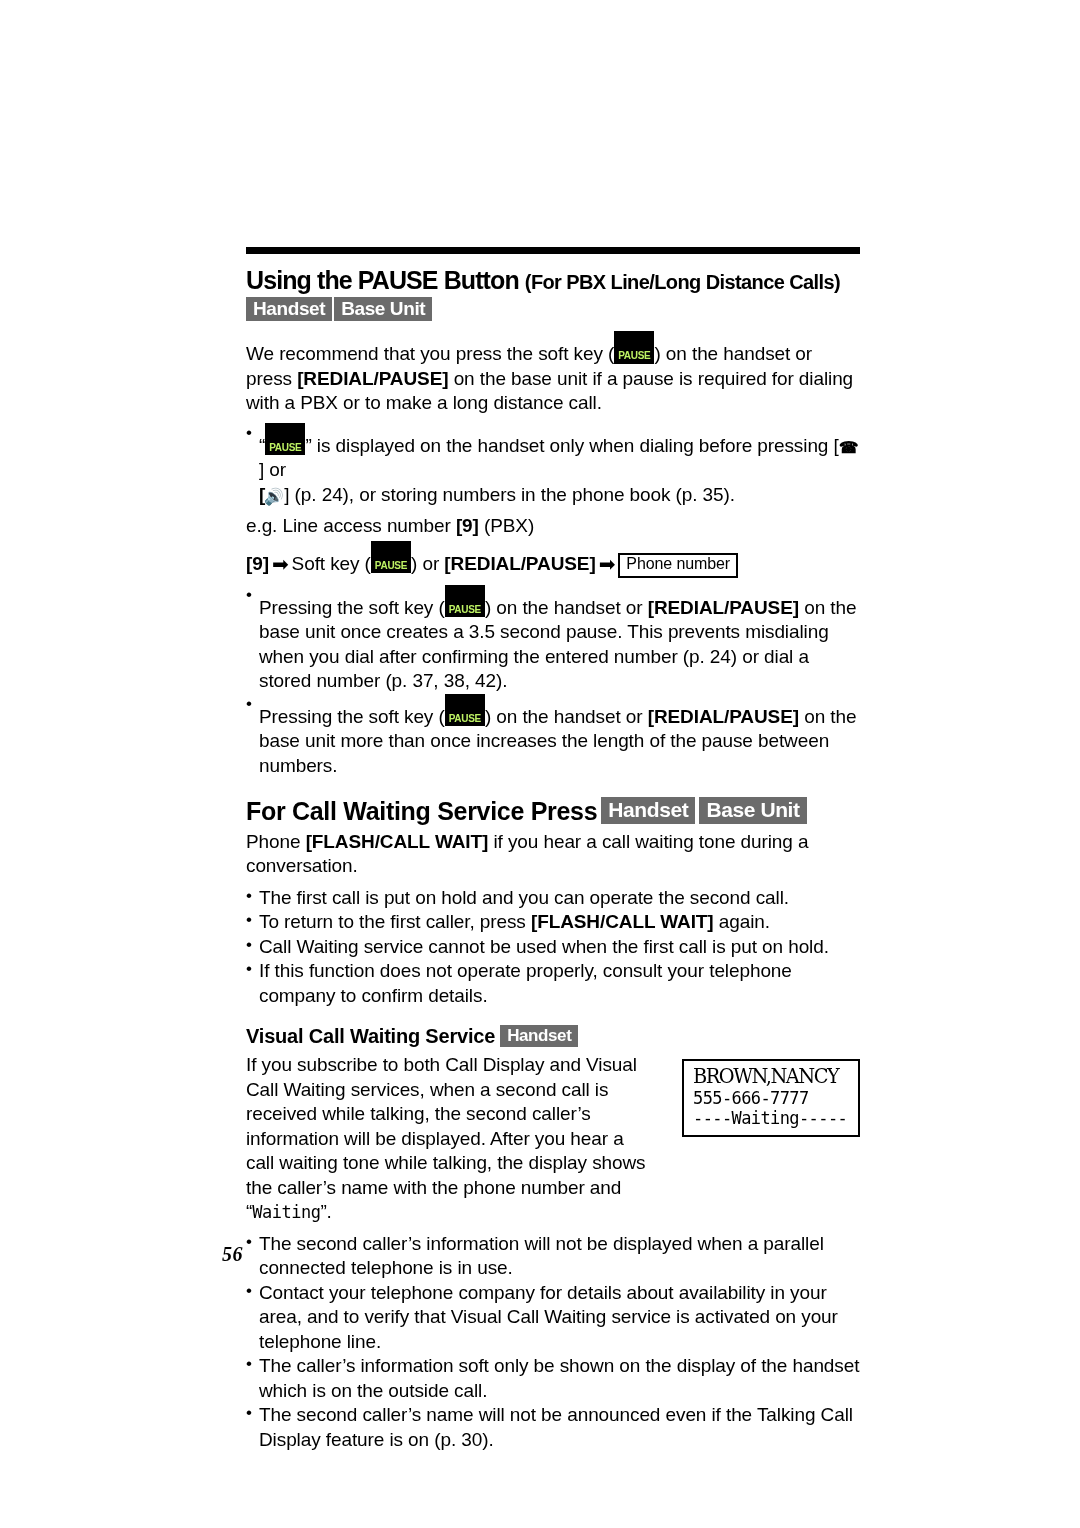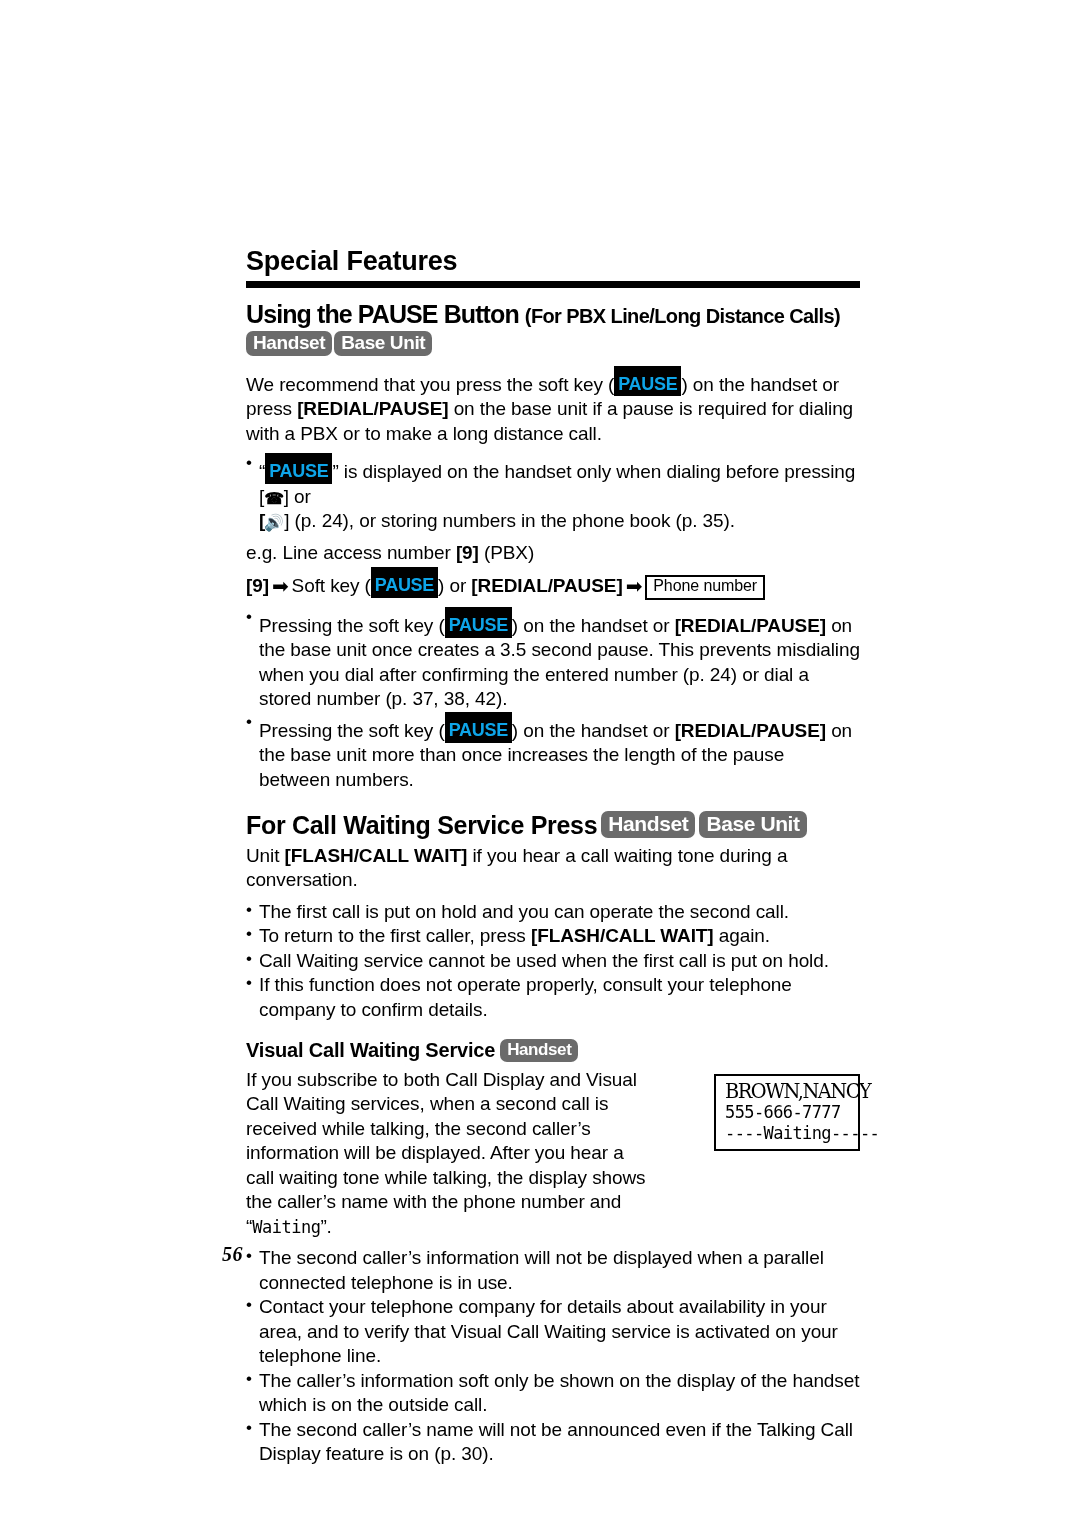--- a/index.html
+++ b/index.html
@@ -70,41 +70,41 @@
     margin: 0 0 6px 0;
     white-space: nowrap;
   }
 
   
   .badge {
     display: inline-block;
     background: #6b6b6b;
     color: #ffffff;
     font-weight: bold;
-    border-radius: 7px;
+    border-radius: 0;
     padding: 1px 7px 2px 7px;
     line-height: 1.12;
     letter-spacing: -0.4px;
     vertical-align: 2px;
     white-space: nowrap;
   }
   .badge-row { margin: 0 0 10px 0; }
   .badge-row .badge { font-size: 19px; margin-right: 2px; }
   .badge-inline { font-size: 21px; margin-left: 4px; vertical-align: 3px; }
   .badge-inline-sm { font-size: 17px; margin-left: 5px; vertical-align: 2px; }
 
   
   .softkey {
     display: inline-block;
     background: #000000;
-    color: #0ea5e9;
-    font-weight: bold;
-    font-size: 18px;
+    color: #bef264;
+    font-weight: bold;
+    font-size: 10px;
     letter-spacing: -0.3px;
-    padding: 8px 4px 2px 4px;
+    padding: 19px 4px 2px 4px;
     line-height: 1.15;
     vertical-align: 1px;
     white-space: nowrap;
   }
 
   
   p.body {
     font-size: 19px;
     line-height: 1.29;
     margin: 0 0 7px 0;
@@ -161,21 +161,21 @@
     line-height: 1.18;
     vertical-align: 1px;
   }
 
   
   .visual-wrap { position: relative; }
   .lcd {
     position: absolute;
     right: 0;
     top: 6px;
-    width: 146px;
+    width: 178px;
     border: 2px solid #000;
     background: #fff;
     padding: 5px 7px 6px 9px;
     box-sizing: border-box;
   }
   .lcd-name {
     font-family: "DejaVu Serif", serif;
     font-size: 21px;
     line-height: 1.04;
     letter-spacing: -1.6px;
@@ -210,21 +210,20 @@
     font-size: 20px;
     letter-spacing: 0.5px;
   }
 </style>
 </head>
 <body>
 
 <div class="page">
   <div class="content">
 
-    <h1 class="chapter-title">Special Features</h1>
     <div class="rule"></div>
 
     <h2 class="section-title">
       <span>Using the PAUSE Button</span>
       <span class="sub">(For PBX Line/Long Distance Calls)</span>
     </h2>
     <div class="badge-row">
       <span class="badge">Handset</span><span class="badge">Base Unit</span>
     </div>
 
@@ -242,21 +241,21 @@
 
     <ul class="bullets">
       <li><span>Pressing the soft key (</span><span class="softkey">PAUSE</span><span>) on the handset or </span><b>[REDIAL/PAUSE]</b><span> on the base unit once creates a 3.5 second pause. This prevents misdialing when you dial after confirming the entered number (p. 24) or dial a stored number (p. 37, 38, 42).</span></li>
       <li><span>Pressing the soft key (</span><span class="softkey">PAUSE</span><span>) on the handset or </span><b>[REDIAL/PAUSE]</b><span> on the base unit more than once increases the length of the pause between numbers.</span></li>
     </ul>
 
     <h2 class="section-title2" style="margin-top:19px;">
       <span>For Call Waiting Service Press</span><span class="badge badge-inline">Handset</span><span class="badge badge-inline">Base Unit</span>
     </h2>
 
-    <p class="body"><span>Unit </span><b>[FLASH/CALL WAIT]</b><span> if you hear a call waiting tone during a conversation.</span></p>
+    <p class="body"><span>Phone </span><b>[FLASH/CALL WAIT]</b><span> if you hear a call waiting tone during a conversation.</span></p>
 
     <ul class="bullets">
       <li>The first call is put on hold and you can operate the second call.</li>
       <li><span>To return to the first caller, press </span><b>[FLASH/CALL WAIT]</b><span> again.</span></li>
       <li>Call Waiting service cannot be used when the first call is put on hold.</li>
       <li>If this function does not operate properly, consult your telephone company to confirm details.</li>
     </ul>
 
     <h3 class="subsection-title" style="margin-top:17px;">
       <span>Visual Call Waiting Service</span><span class="badge badge-inline-sm">Handset</span>

